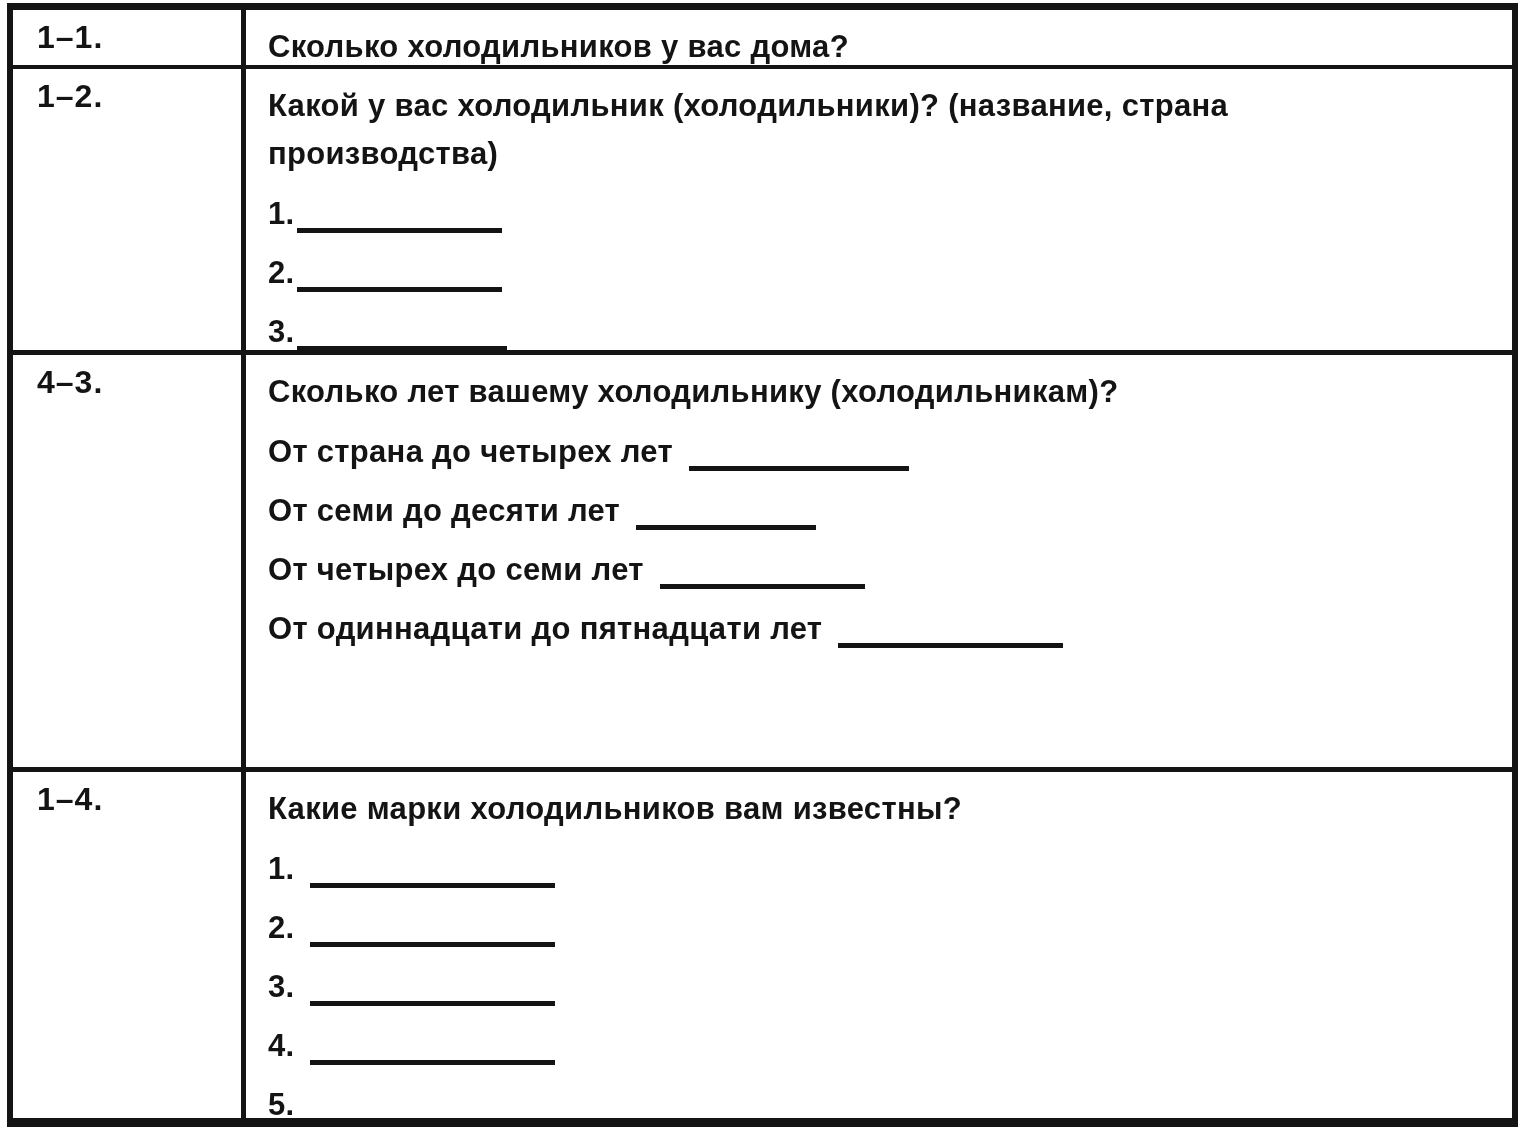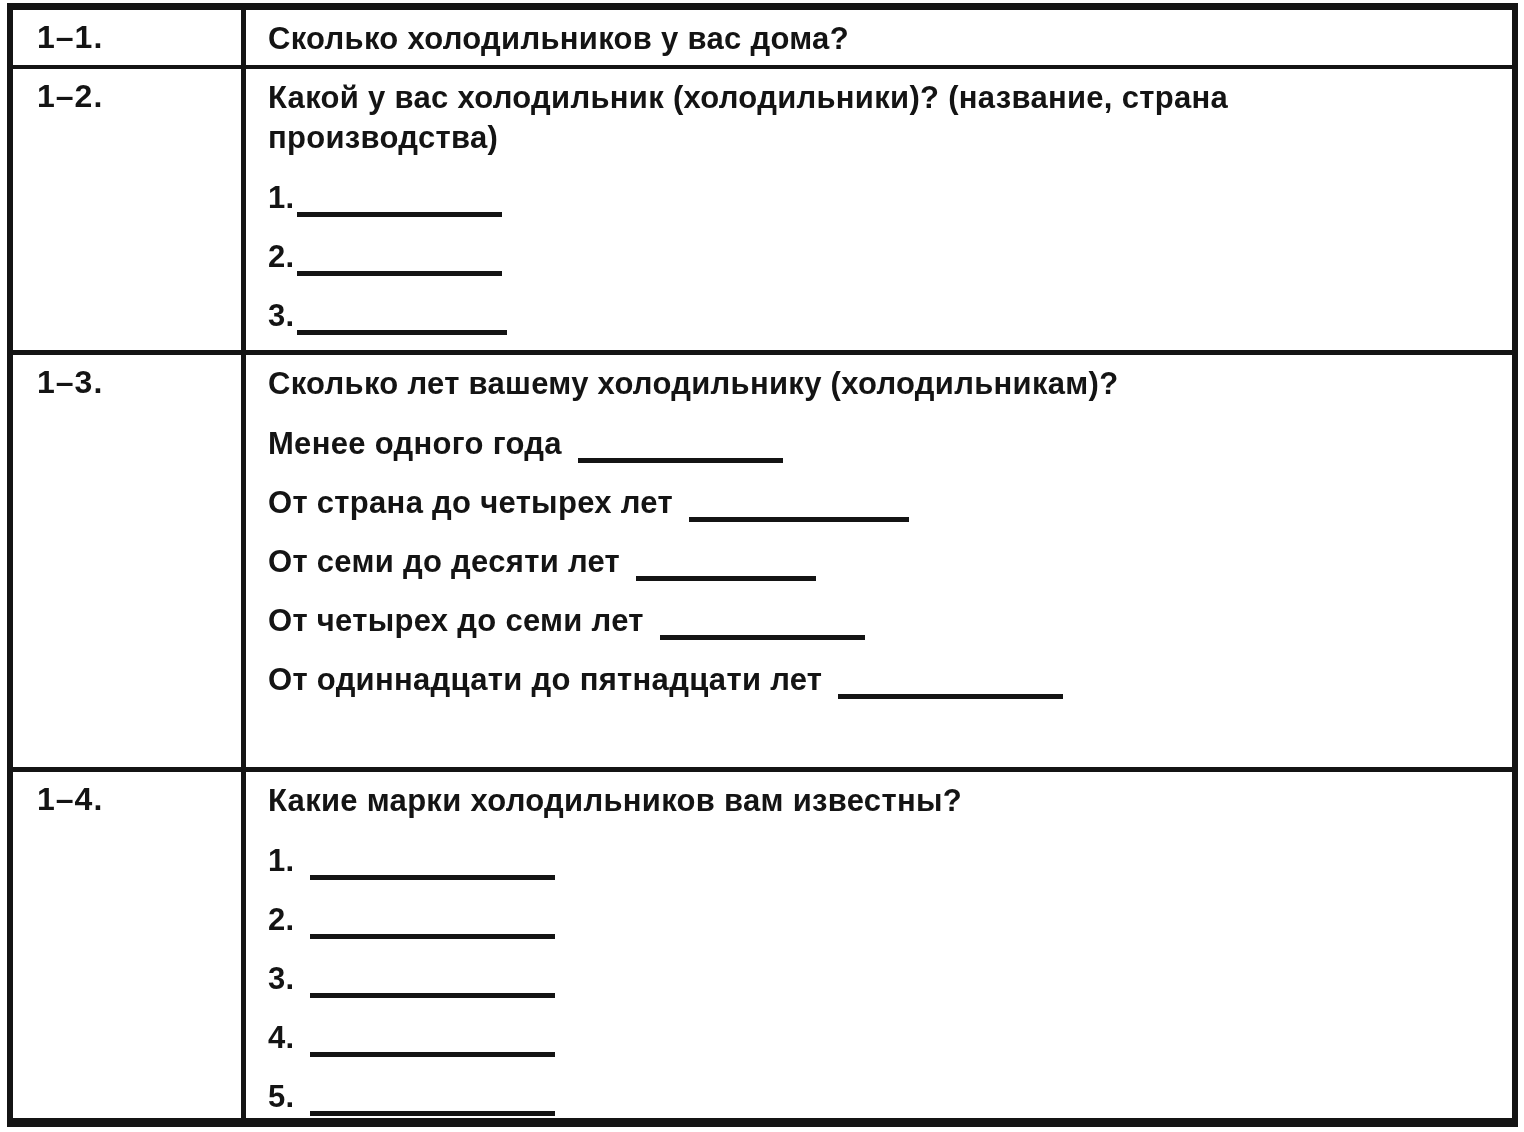--- a/index.html
+++ b/index.html
@@ -40,20 +40,21 @@
     border-left: 5px solid var(--ink);
     padding: 9px 28px 0 22px;
     font-size: 31px;
   }
   .row-sep-thin  { border-top: 4px solid var(--ink); }
   .row-sep-thick { border-top: 5px solid var(--ink); }
   .q-line {
     line-height: 40px;
     white-space: nowrap;
     letter-spacing: 0.3px;
+    margin-top: 8px;
   }
   .q-line + .q-line { }
   .q-item {
     margin-top: 22px;
     line-height: 36px;
     white-space: nowrap;
     letter-spacing: 0.3px;
   }
   .blank {
     display: inline-block;
@@ -72,24 +73,23 @@
         <div class="q-line">Сколько холодильников у вас дома?</div>
       </div>
       <div class="cell num-cell row-sep-thin">1–2.</div>
       <div class="cell q-cell row-sep-thin">
         <div class="q-line">Какой у вас холодильник (холодильники)? (название, страна</div>
         <div class="q-line">производства)</div>
         <div class="q-item"><span>1.</span><span class="blank" style="width: 205px; margin-left: 3px;"></span></div>
         <div class="q-item"><span>2.</span><span class="blank" style="width: 205px; margin-left: 3px;"></span></div>
         <div class="q-item"><span>3.</span><span class="blank" style="width: 210px; margin-left: 3px;"></span></div>
       </div>
-      <div class="cell num-cell row-sep-thick">1–3.</div>
+      <div class="cell num-cell row-sep-thick">4–3.</div>
       <div class="cell q-cell row-sep-thick">
         <div class="q-line">Сколько лет вашему холодильнику (холодильникам)?</div>
-        <div class="q-item"><span>Менее одного года</span><span class="blank" style="width: 205px; margin-left: 16px;"></span></div>
         <div class="q-item"><span>От страна до четырех лет</span><span class="blank" style="width: 220px; margin-left: 16px;"></span></div>
         <div class="q-item"><span>От семи до десяти лет</span><span class="blank" style="width: 180px; margin-left: 16px;"></span></div>
         <div class="q-item"><span>От четырех до семи лет</span><span class="blank" style="width: 205px; margin-left: 16px;"></span></div>
         <div class="q-item"><span>От одиннадцати до пятнадцати лет</span><span class="blank" style="width: 225px; margin-left: 16px;"></span></div>
       </div>
       <div class="cell num-cell row-sep-thick">1–4.</div>
       <div class="cell q-cell row-sep-thick">
         <div class="q-line">Какие марки холодильников вам известны?</div>
         <div class="q-item"><span>1.</span><span class="blank" style="width: 245px; margin-left: 16px;"></span></div>
         <div class="q-item"><span>2.</span><span class="blank" style="width: 245px; margin-left: 16px;"></span></div>

